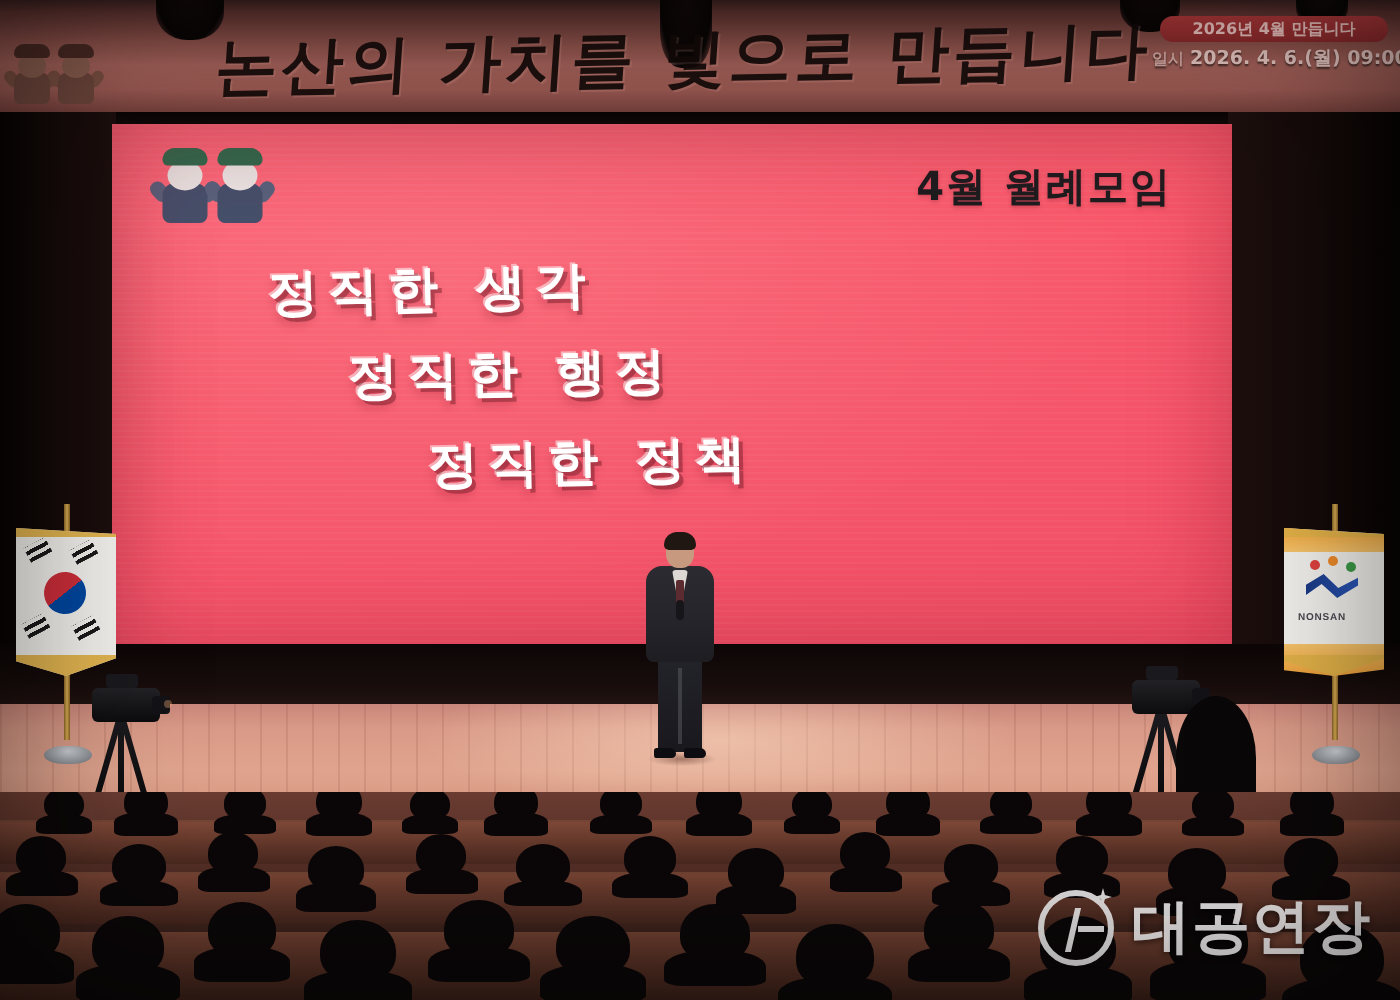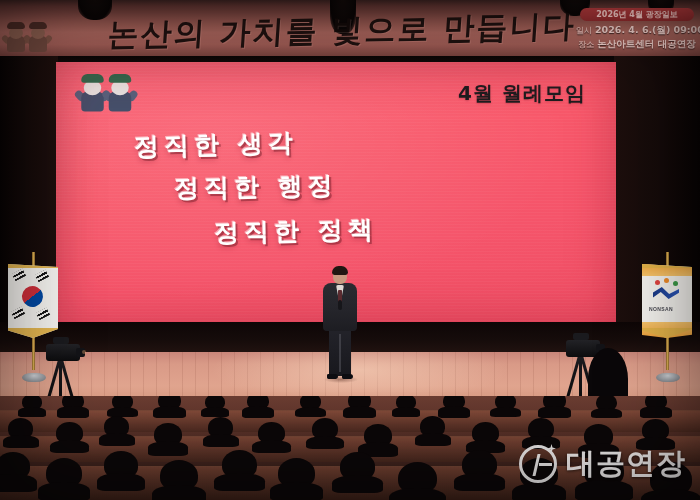--- a/index.html
+++ b/index.html
@@ -422,26 +422,23 @@
           <div class="m-arm r"></div>
         <div class="m-body"></div>
           <div class="m-head"></div>
           <div class="m-beret"></div>
       </div>
     </div>
 
     <div class="banner-text">논산의 가치를 빛으로 만듭니다</div>
 
     <div class="event-plaque">
-      <span class="plaque-pill">2026년 4월 광장일보</span>
+      <span class="plaque-pill">2026년 4월 만듭니다</span>
       <span class="plaque-line">
         <span class="lbl">일시</span><span>2026. 4. 6.(월) 09:00</span>
-      </span>
-      <span class="plaque-line">
-        <span class="lbl">장소</span><span>논산아트센터 대공연장</span>
       </span>
     </div>
   </div>
 
   <div class="curtain-top"></div>
   <div class="curtain left"></div>
   <div class="curtain right"></div>
 
   <div class="led-screen">
     <div class="mascot-pair screen-mascots">

